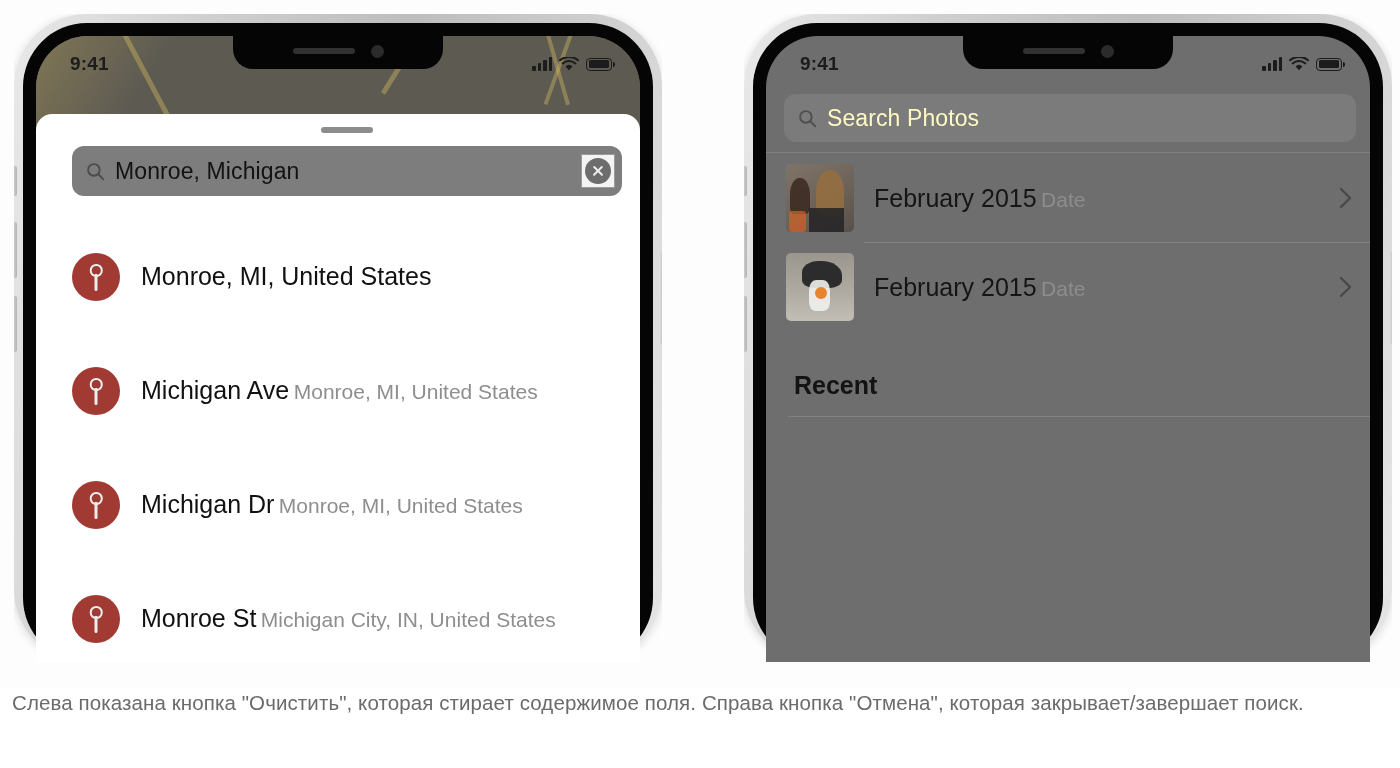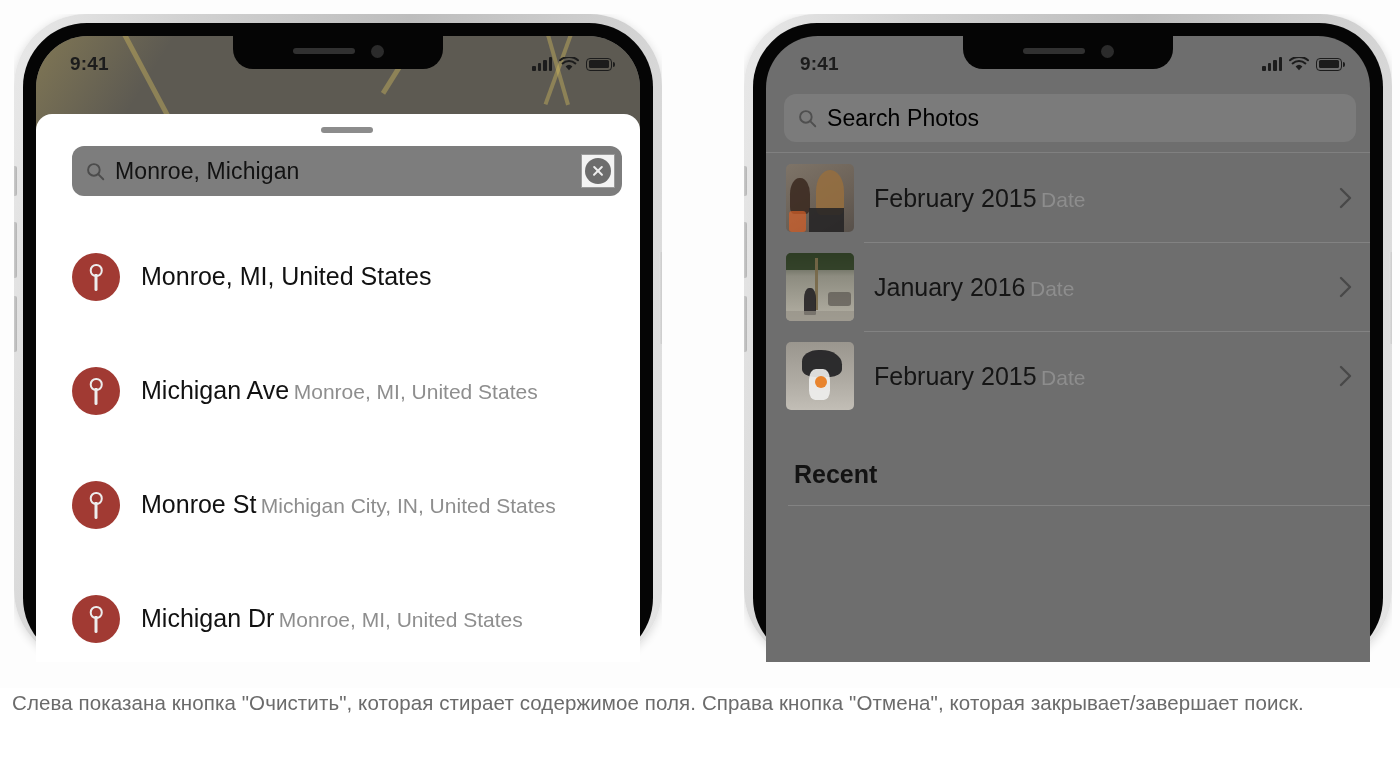--- a/index.html
+++ b/index.html
@@ -172,21 +172,21 @@
     padding: 0 14px;
     gap: 10px;
   }
   .search-text {
     font-size: 23px;
     color: #121212;
     letter-spacing: .1px;
   }
   .search-placeholder {
     font-size: 23px;
-    color: #000000;
+    color: #fef9c3;
     letter-spacing: .1px;
   }
   .mag {
     width: 19px; height: 19px;
     flex: none;
   }
   .clear-hl {
     position: absolute;
     right: 7px;
     top: 50%;
@@ -468,30 +468,30 @@
             <span class="pin"></span>
             <span class="res-text">
               <span class="res-title">Michigan Ave</span>
               <span class="res-sub">Monroe, MI, United States</span>
             </span>
           </div>
 
           <div class="result-row">
             <span class="pin"></span>
             <span class="res-text">
-              <span class="res-title">Monroe St</span>
-              <span class="res-sub">Michigan City, IN, United States</span>
+              <span class="res-title">Michigan Dr</span>
+              <span class="res-sub">Monroe, MI, United States</span>
             </span>
           </div>
 
           <div class="result-row">
             <span class="pin"></span>
             <span class="res-text">
-              <span class="res-title">Michigan Dr</span>
-              <span class="res-sub">Monroe, MI, United States</span>
+              <span class="res-title">Monroe St</span>
+              <span class="res-sub">Michigan City, IN, United States</span>
             </span>
           </div>
 
         </div>
       </div>
     </div>
   </div>
 
   <div class="phone" id="phone-right">
     <div class="phone-outer"></div>
@@ -554,36 +554,20 @@
           </span>
           <span class="ph-text">
             <span class="ph-title">February 2015</span>
             <span class="ph-sub">Date</span>
           </span>
           <svg class="chev" viewBox="0 0 13 22">
             <polyline points="2,2 11,11 2,20" fill="none" stroke="#2a2a2a" stroke-width="2.4" stroke-linecap="round" stroke-linejoin="round"></polyline>
           </svg>
         </div>
 
-        <div class="photo-row">
-          <span class="thumb" style="background:linear-gradient(180deg,#3d4634 0%,#8d8c80 34%,#b4b0a4 100%);">
-            <i style="left:0;top:0;width:100%;height:26%;background:rgba(44,60,34,.9);"></i>
-            <i style="left:42%;top:8%;width:5%;height:76%;background:rgba(120,104,72,.9);"></i>
-            <i style="left:26%;top:52%;width:18%;height:40%;background:rgba(34,32,34,.88);border-radius:40% 40% 6% 6%;"></i>
-            <i style="left:62%;top:58%;width:34%;height:20%;background:rgba(90,86,80,.7);border-radius:3px;"></i>
-            <i style="left:0;bottom:0;width:100%;height:14%;background:rgba(150,146,136,.7);"></i>
-          </span>
-          <span class="ph-text">
-            <span class="ph-title">January 2016</span>
-            <span class="ph-sub">Date</span>
-          </span>
-          <svg class="chev" viewBox="0 0 13 22">
-            <polyline points="2,2 11,11 2,20" fill="none" stroke="#2a2a2a" stroke-width="2.4" stroke-linecap="round" stroke-linejoin="round"></polyline>
-          </svg>
-        </div>
 
         <div class="photo-row">
           <span class="thumb" style="background:linear-gradient(180deg,#9a968e 0%,#b0aca4 60%,#c2beb6 100%);">
             <i style="left:24%;top:12%;width:58%;height:40%;background:rgba(34,34,36,.92);border-radius:42% 52% 30% 30%;"></i>
             <i style="left:34%;top:40%;width:30%;height:46%;background:rgba(240,240,238,.9);border-radius:34% 34% 30% 30%;"></i>
             <i style="left:42%;top:50%;width:18%;height:18%;background:rgba(232,126,36,.95);border-radius:50%;"></i>
           </span>
           <span class="ph-text">
             <span class="ph-title">February 2015</span>
             <span class="ph-sub">Date</span>

